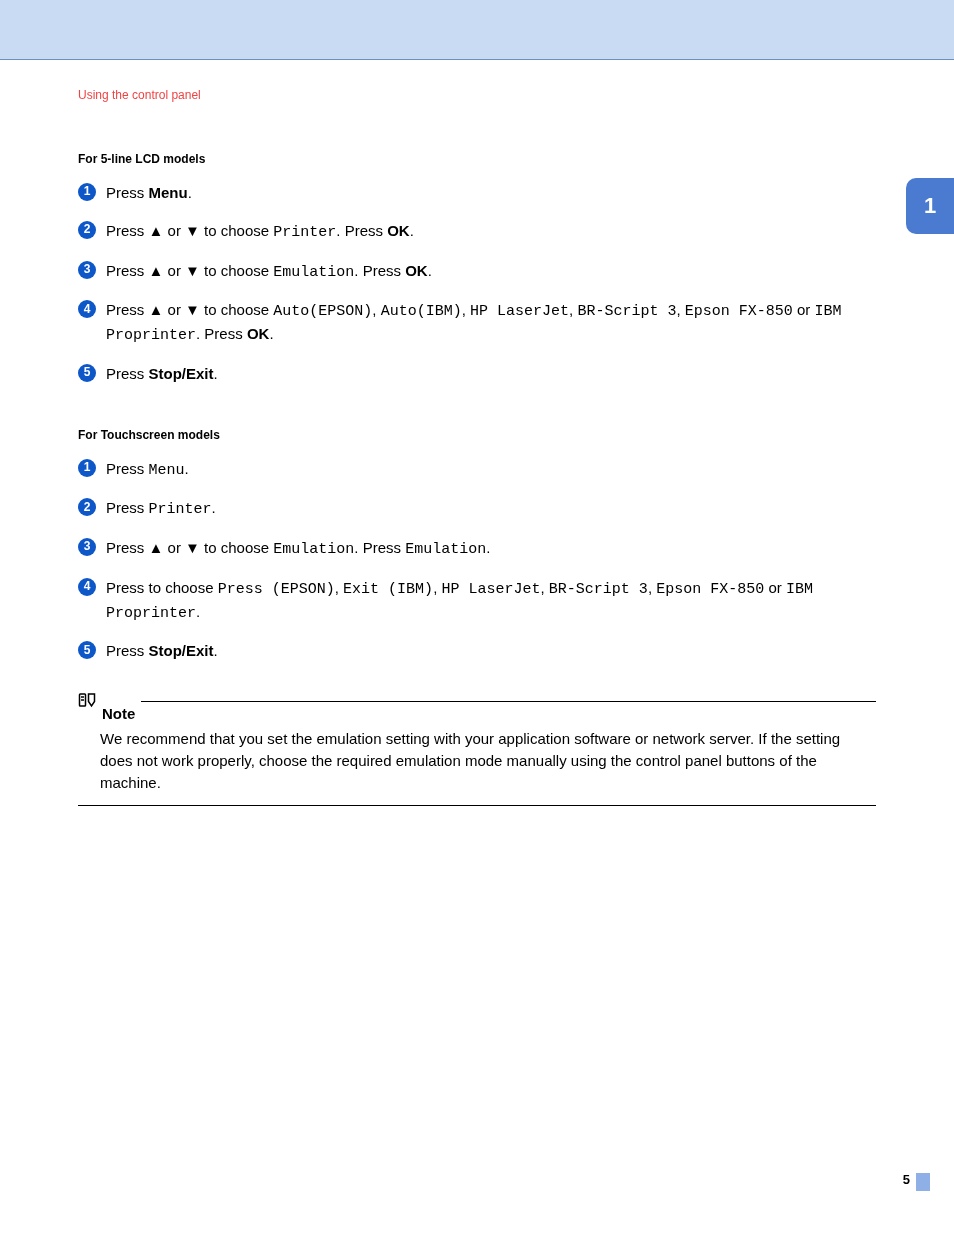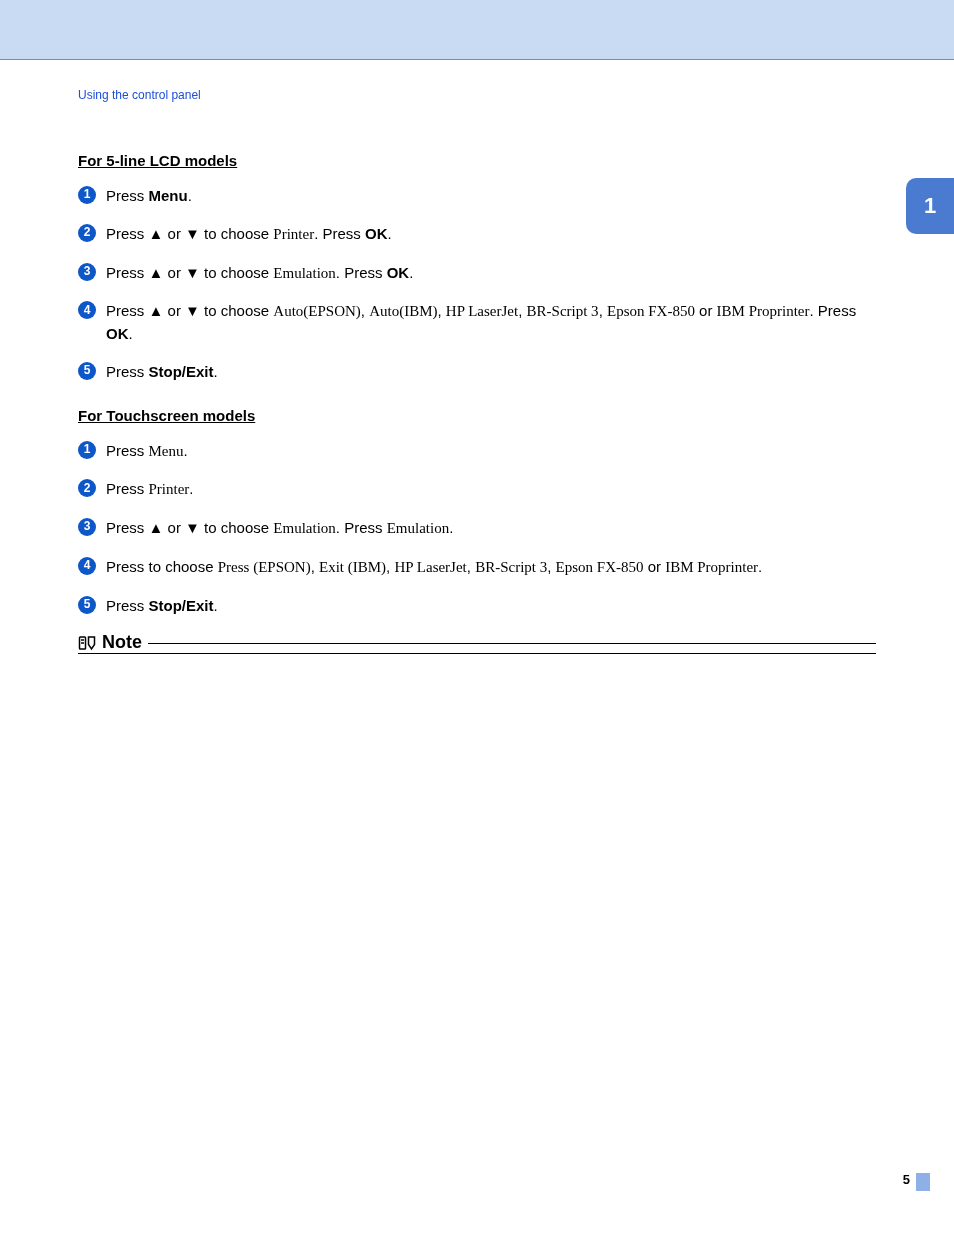--- a/index.html
+++ b/index.html
@@ -1,33 +1,33 @@
 <!DOCTYPE html>
 <html><head>
 <meta charset="utf-8">
 <style>
   * { box-sizing: border-box; margin: 0; padding: 0; }
   html, body { width: 954px; height: 1235px; background: #fff; font-family: Arial, Helvetica, sans-serif; color: #000; }
   .top-band { width: 100%; height: 60px; background: #c9dbf3; border-bottom: 1px solid #6b8fbf; }
   .content { padding: 28px 78px 0 78px; position: relative; }
-  .breadcrumb { font-size: 12px; color: #1d4ed8; margin-bottom: 50px; }
+  .breadcrumb { font-size: 12px; color: #ef4444; margin-bottom: 50px; }
   .section-title { font-size: 16px; font-weight: bold; margin-bottom: 30px; }
-  .sub-heading { font-size: 15px; font-weight: bold; margin-bottom: 16px; margin-top: 4px; text-decoration: underline; }
+  .sub-heading { font-size: 12px; font-weight: bold; margin-bottom: 16px; margin-top: 4px; }
   .step-list { list-style: none; }
   .step-item { display: flex; align-items: flex-start; gap: 10px; margin-bottom: 16px; font-size: 15px; line-height: 1.45; }
   .bullet-num { flex: 0 0 auto; width: 18px; height: 18px; border-radius: 50%; background: #0d57c9; color: #fff; font-size: 12px; font-weight: bold; display: flex; align-items: center; justify-content: center; margin-top: 1px; }
   .step-text { flex: 1; }
   .step-text b { font-weight: bold; }
-  .step-text .mono { font-family: Liberation Serif, serif; }
+  .step-text .mono { font-family: Liberation Mono, monospace; }
   .arrow { font-family: Arial, sans-serif; }
-  .section2 { margin-top: 24px; }
+  .section2 { margin-top: 43px; }
   .note-block { margin-top: 8px; }
   .note-header { display: flex; align-items: center; gap: 6px; }
   .note-icon { width: 18px; height: 18px; display: inline-flex; align-items: center; justify-content: center; }
-  .note-label { font-weight: bold; font-size: 18px; }
+  .note-label { font-weight: bold; font-size: 15px; margin-top: 27px; }
   .note-rule-wrap { display: flex; align-items: center; }
   .note-rule { flex: 1; border-bottom: 1px solid #000; margin-left: 6px; height: 1px; margin-top: 2px; }
   .note-body { font-size: 15px; line-height: 1.45; padding: 6px 0 12px 22px; }
   .note-bottom-rule { border-bottom: 1px solid #000; height: 1px; width: 100%; }
   .chapter-tab { position: absolute; top: 178px; right: 0; width: 48px; height: 56px; background: #4a7bd0; border-top-left-radius: 10px; border-bottom-left-radius: 10px; color: #fff; font-size: 22px; font-weight: bold; display: flex; align-items: center; justify-content: center; }
   .page-num { position: absolute; right: 44px; bottom: 48px; font-size: 13px; font-weight: bold; }
   .page-num-bar { position: absolute; right: 24px; bottom: 44px; width: 14px; height: 18px; background: #8fb0e6; }
 </style>
 </head>
 <body>
@@ -102,19 +102,20 @@
             <rect x="2" y="4" width="8" height="16" rx="1"></rect>
             <path d="M14 4 L22 4 L22 14 L18 20 L14 14 Z"></path>
             <line x1="4" y1="8" x2="8" y2="8"></line>
             <line x1="4" y1="12" x2="8" y2="12"></line>
           </svg>
         </span>
         <span class="note-label">Note</span>
       </div>
       <div class="note-rule"></div>
     </div>
+    <div class="note-body">We recommend that you set the emulation setting with your application software or network server. If the setting does not work properly, choose the required emulation mode manually using the control panel buttons of the machine.</div>
     <div class="note-bottom-rule"></div>
   </div>
 
 </div>
 
 <div class="page-num">5</div>
 <div class="page-num-bar"></div>
 
 </body></html>

